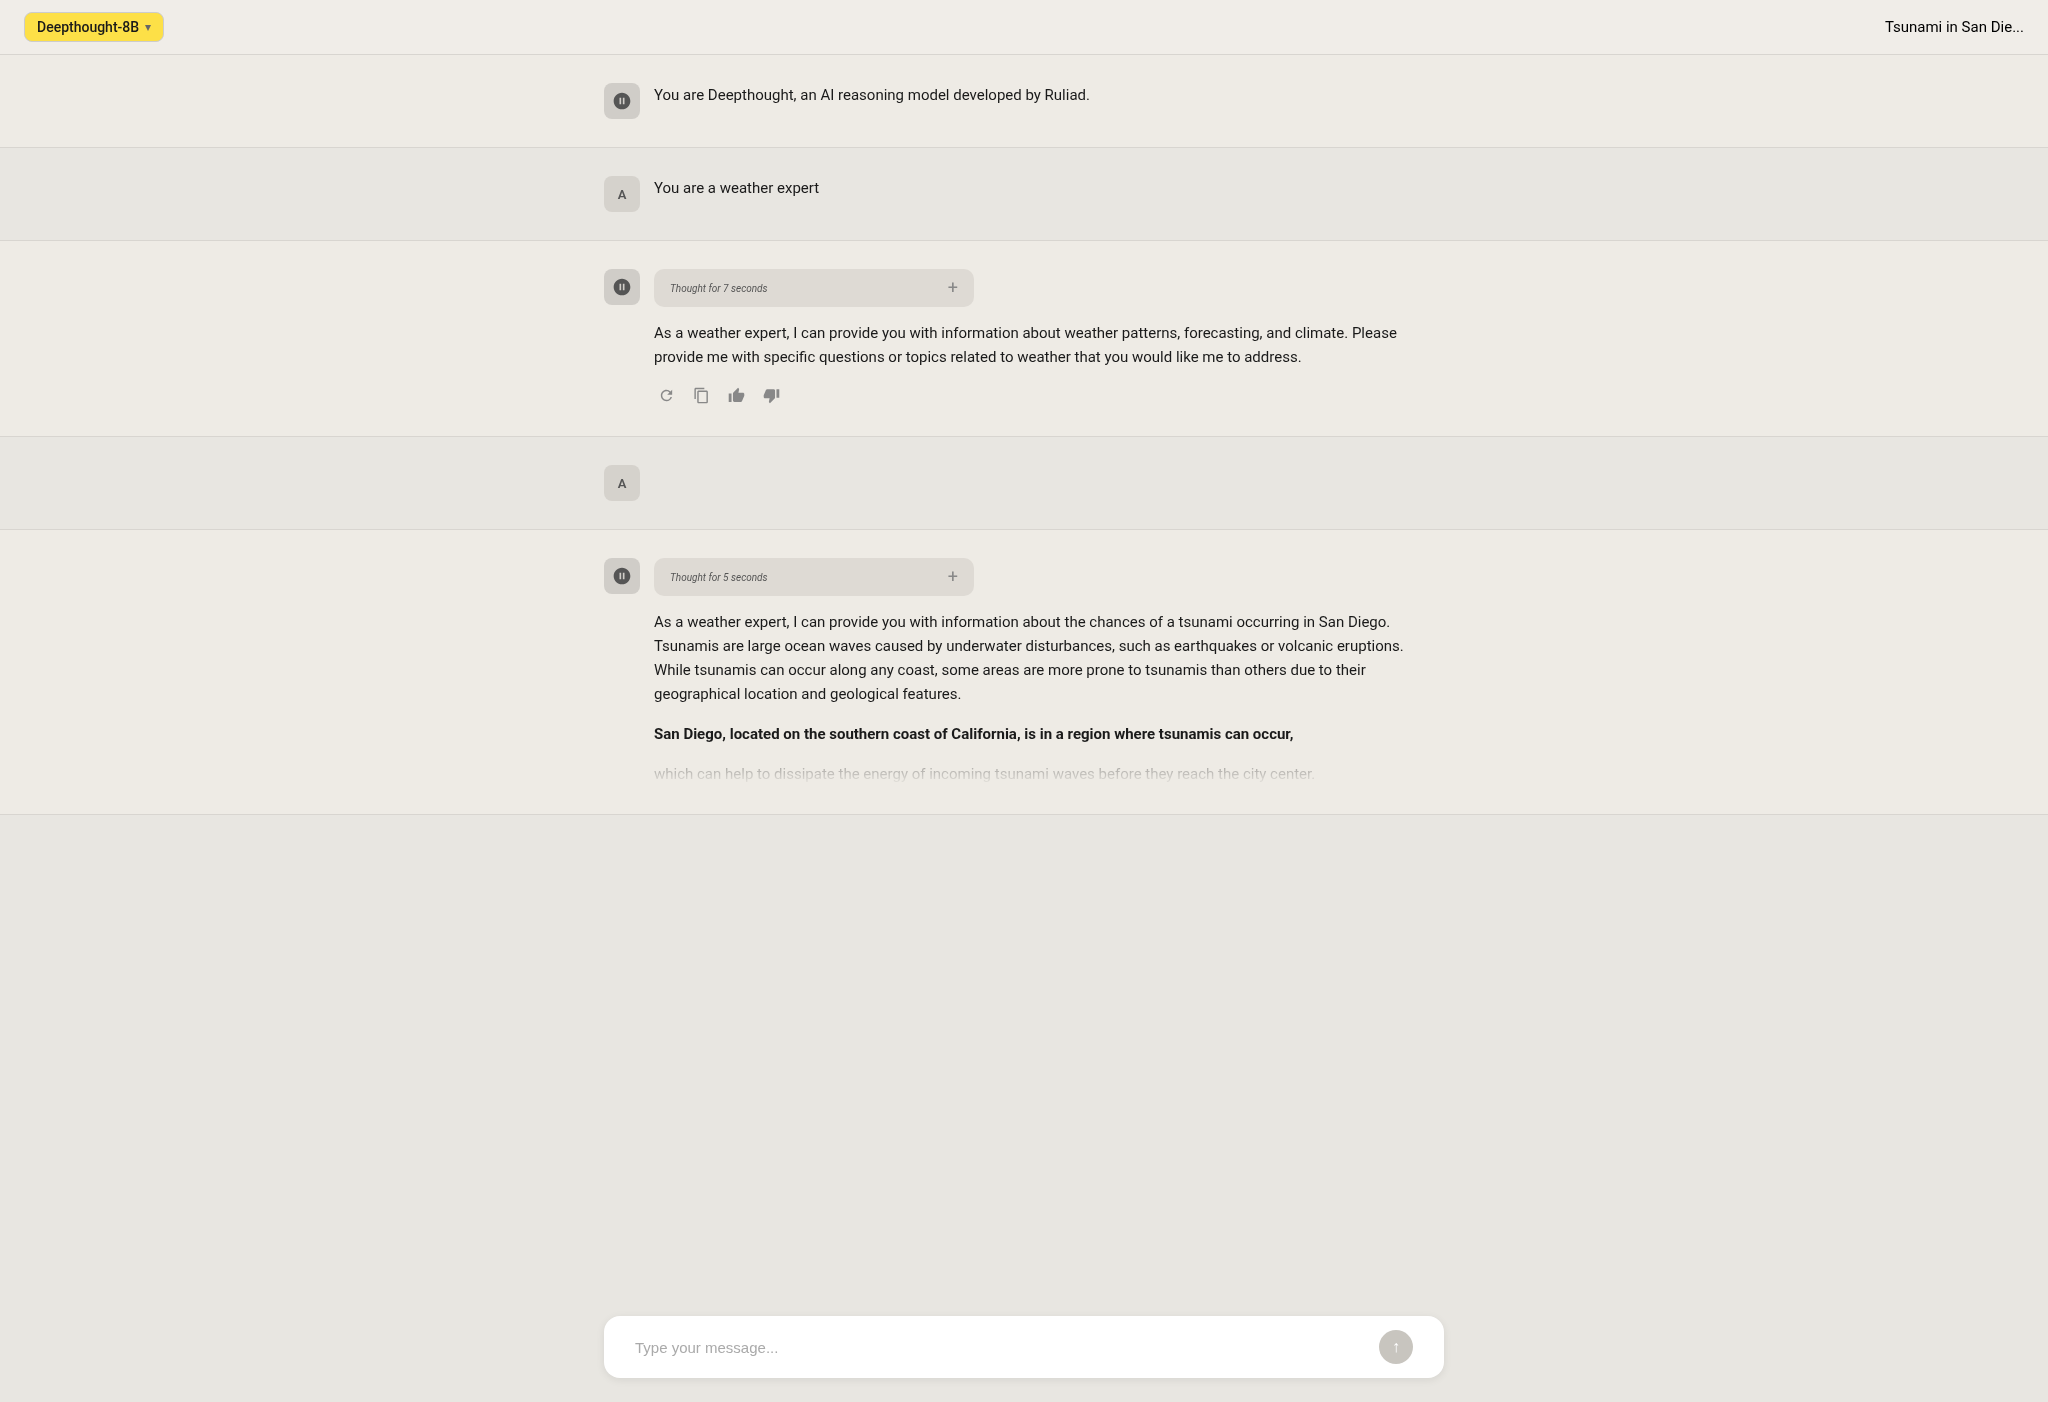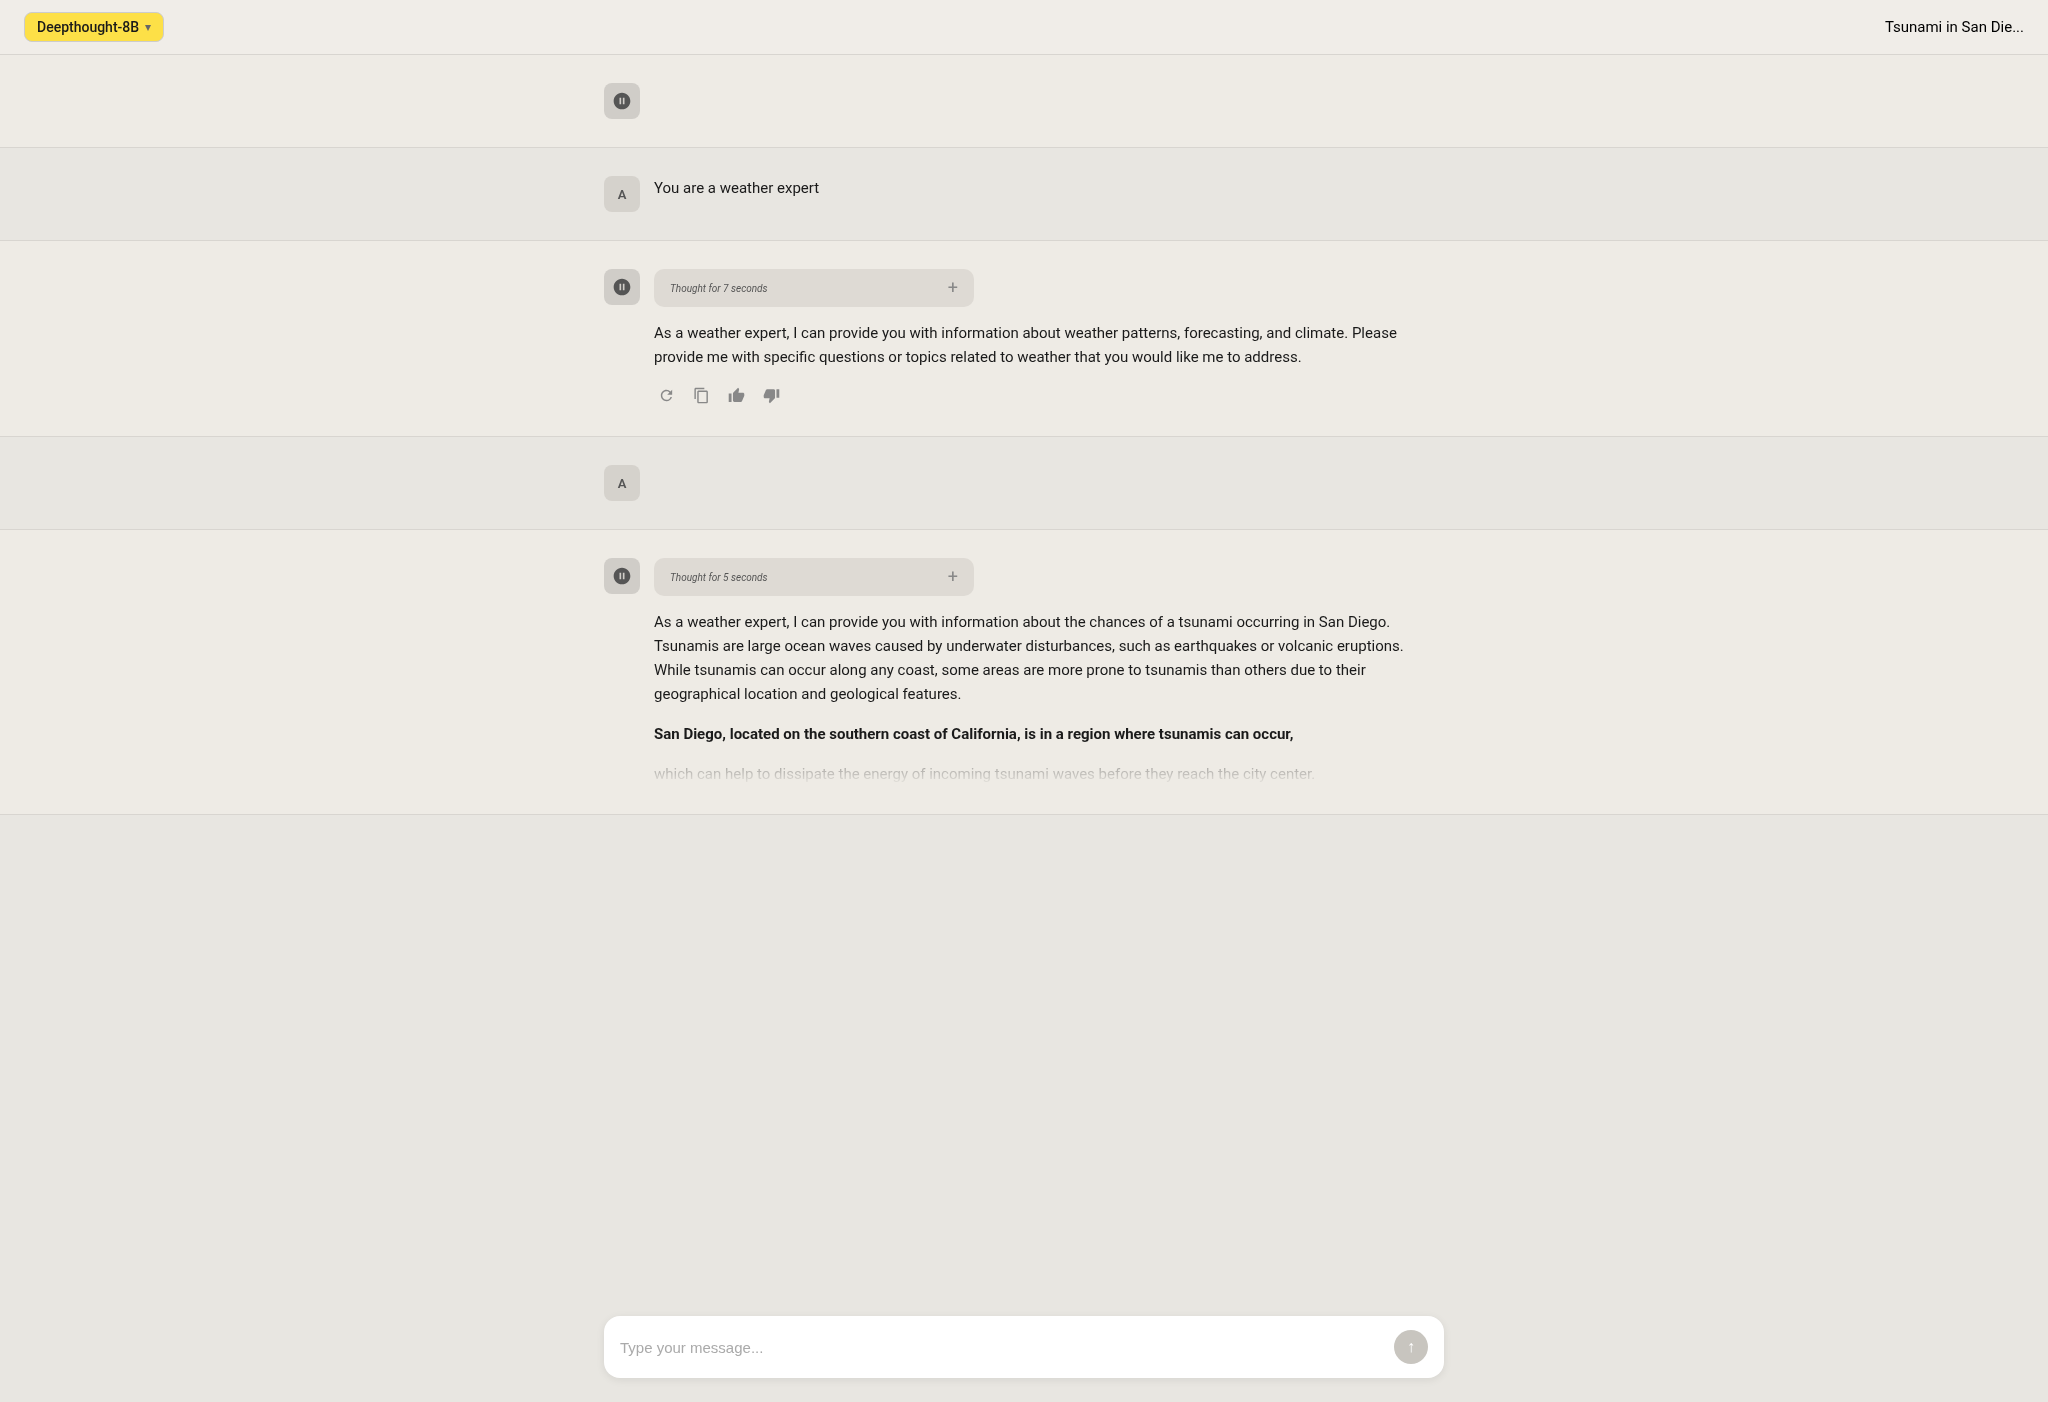--- a/index.html
+++ b/index.html
@@ -168,21 +168,21 @@
       padding: 16px 24px 24px;
       background-color: #e8e6e1;
       flex-shrink: 0;
       display: flex;
       justify-content: center;
     }
 
     .input-wrapper {
       background: #fff;
       border-radius: 16px;
-      padding: 14px 16px;
+      padding: 14px 31px;
       display: flex;
       align-items: center;
       gap: 12px;
       width: 100%;
       max-width: 840px;
       box-shadow: 0 2px 8px rgba(0,0,0,0.08);
     }
 
     .message-input {
       flex: 1;
@@ -223,20 +223,23 @@
 </div>
 
 <div class="chat-container">
 
   <div class="message-row">
     <div class="message-inner">
       <div class="avatar ai-avatar">
         <svg viewBox="0 0 24 24" xmlns="http://www.w3.org/2000/svg">
           <path d="M12 2C6.48 2 2 6.48 2 12s4.48 10 10 10 10-4.48 10-10S17.52 2 12 2zm-1 14H9V8h2v8zm4 0h-2V8h2v8z"></path>
         </svg>
+      </div>
+      <div class="message-content">
+        <div class="message-text">You are Deepthought, an AI reasoning model developed by Ruliad.</div>
       </div>
     </div>
   </div>
 
   <div class="message-row user-row">
     <div class="message-inner">
       <div class="avatar">
         <span>A</span>
       </div>
       <div class="message-content">

